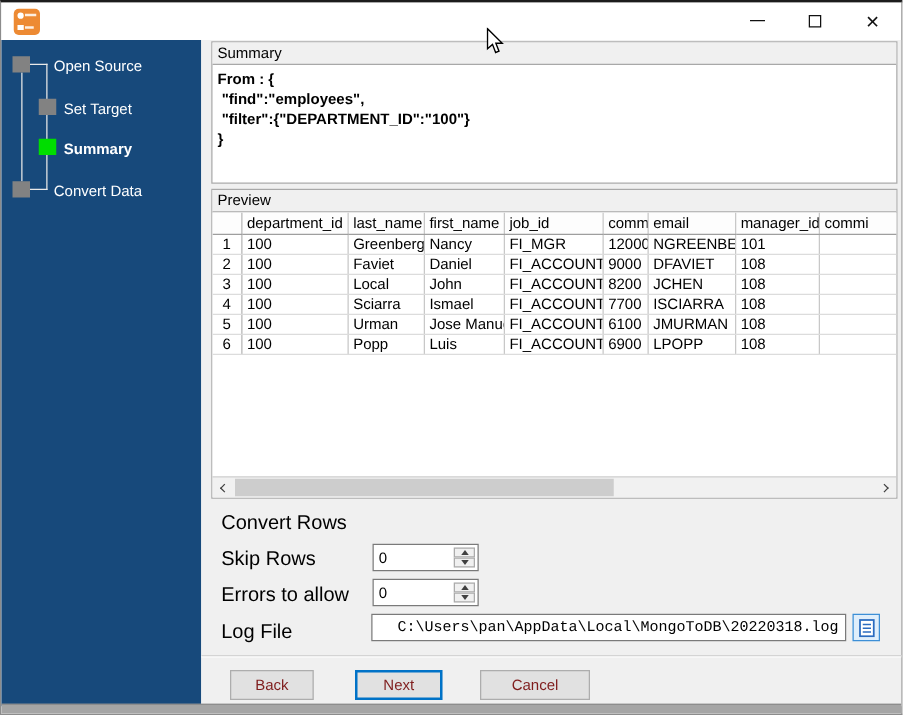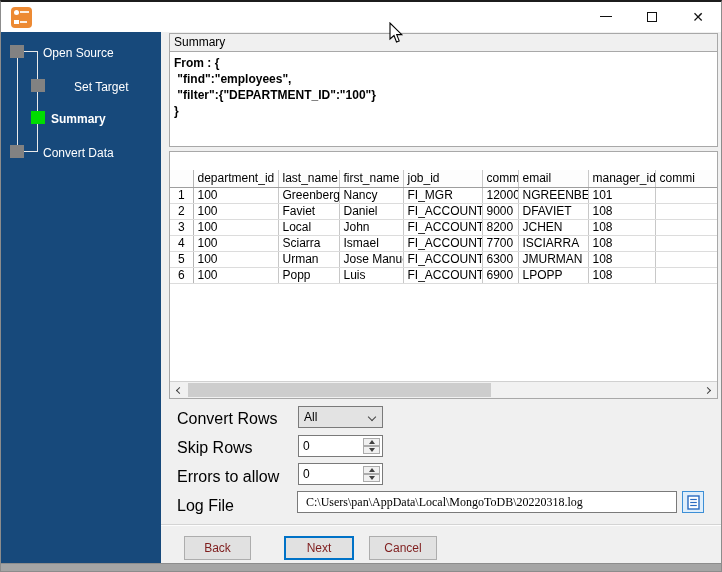--- a/index.html
+++ b/index.html
@@ -55,21 +55,21 @@
   
   .flabel { position:absolute; font-size:16px; color:#000; white-space:nowrap; }
   .combo { position:absolute; width:85px; height:22px; background:#e3e3e3; border:1px solid #7a7a7a; font-size:12px; line-height:20px; padding-left:5px; color:#000; }
   .combo .chev-dn { position:absolute; right:7px; top:7px; width:6px; height:6px; border-left:1px solid #444; border-bottom:1px solid #444; transform:rotate(-45deg); }
   .spinner { position:absolute; width:85px; height:22px; background:#fff; border:1px solid #7a7a7a; }
   .spinner .val { position:absolute; left:4px; top:3px; font-size:12px; color:#000; }
   .spin-btn { position:absolute; right:2px; width:17px; height:8px; background:#f0f0f0; border:1px solid #ababab; display:flex; align-items:center; justify-content:center; }
   .spin-up { top:2px; } .spin-dn { bottom:2px; }
   .tri-up { width:0; height:0; border-left:3px solid transparent; border-right:3px solid transparent; border-bottom:4px solid #404040; }
   .tri-dn { width:0; height:0; border-left:3px solid transparent; border-right:3px solid transparent; border-top:4px solid #404040; }
-  .textbox { position:absolute; height:22px; background:#fff; border:1px solid #7a7a7a; font-size:12px; line-height:20px; padding-left:8px; color:#000; white-space:nowrap; overflow:hidden; font-family:Liberation Serif, serif; }
+  .textbox { position:absolute; height:22px; background:#fff; border:1px solid #7a7a7a; font-size:12px; line-height:20px; padding-left:20px; color:#000; white-space:nowrap; overflow:hidden; font-family:Liberation Mono, monospace; }
   .icon-btn { position:absolute; width:22px; height:22px; background:#dfeefb; border:1px solid #3d8fd6; display:flex; align-items:center; justify-content:center; }
   
   .btn { position:absolute; height:24px; background:#e1e1e1; border:1px solid #adadad; font-size:12px; color:#7f1d1d; display:flex; align-items:center; justify-content:center; }
   .btn.focus { border:2px solid #0072C7; }
   .btn-sep { position:absolute; left:160px; top:522px; width:561px; height:2px; background:#fdfdfd; border-top:1px solid #d4d4d4; }
   .bottom-strip { position:absolute; left:0; bottom:0; width:100%; height:8px; background:#a5a5a5; border-top:1px solid #8d8d8d; }
   .cursor { position:absolute; left:388px; top:20px; z-index:50; }
 </style>
 </head>
 <body>
@@ -97,21 +97,21 @@
   <div class="sidebar">
     <div class="tree-line" style="left:16px; top:26px; width:1px; height:87px;"></div>
     <div class="tree-line" style="left:23px; top:19px; width:14px; height:1px;"></div>
     <div class="tree-line" style="left:36px; top:19px; width:1px; height:101px;"></div>
     <div class="tree-line" style="left:23px; top:119px; width:14px; height:1px;"></div>
 
     <div class="sq" style="left:9px; top:13px;"></div>
     <div class="step-label" style="left:42px; top:15px;">Open Source</div>
 
     <div class="sq" style="left:30px; top:47px;"></div>
-    <div class="step-label" style="left:50px; top:49px;margin-left:23px;">Set Target</div>
+    <div class="step-label" style="left:50px; top:49px;">Set Target</div>
 
     <div class="sq active" style="left:30px; top:79px;"></div>
     <div class="step-label active" style="left:50px; top:81px;">Summary</div>
 
     <div class="sq" style="left:9px; top:113px;"></div>
     <div class="step-label" style="left:42px; top:115px;">Convert Data</div>
   </div>
 
   <div class="main">
 
@@ -120,20 +120,21 @@
       <div class="sum-body">
         <div class="sum-line">From : {</div>
         <div class="sum-line"> "find":"employees",</div>
         <div class="sum-line"> "filter":{"DEPARTMENT_ID":"100"}</div>
         <div class="sum-line">}</div>
         <div class="sum-line"></div>
       </div>
     </div>
 
     <div class="section" style="left:8px; top:119px; width:549px; height:248px;">
+      <div class="section-head">Preview</div>
       <div class="grid-wrap">
         <table class="grid">
           <colgroup>
             <col style="width:23px">
               <col style="width:85px">
               <col style="width:61px">
               <col style="width:64px">
             <col style="width:79px">
               <col style="width:36px">
               <col style="width:70px">
@@ -197,21 +198,21 @@
               <td>ISCIARRA</td>
               <td>108</td>
               <td></td>
             </tr>
             <tr>
               <td class="rn">5</td>
               <td>100</td>
               <td>Urman</td>
               <td>Jose Manuel</td>
               <td>FI_ACCOUNT</td>
-              <td>6300</td>
+              <td>6100</td>
               <td>JMURMAN</td>
               <td>108</td>
               <td></td>
             </tr>
             <tr>
               <td class="rn">6</td>
               <td>100</td>
               <td>Popp</td>
               <td>Luis</td>
               <td>FI_ACCOUNT</td>
@@ -228,24 +229,20 @@
             <span class="chev l"></span>
           </div>
         <div class="sb-thumb" style="left:18px; width:303px;"></div>
         <div class="sb-arrow sb-right">
             <span class="chev r"></span>
           </div>
       </div>
     </div>
 
     <div class="flabel" style="left:16px; top:378px;">Convert Rows</div>
-    <div class="combo" style="left:137px; top:374px;">
-      <span>All</span>
-      <span class="chev-dn"></span>
-    </div>
 
     <div class="flabel" style="left:16px; top:407px;">Skip Rows</div>
     <div class="spinner" style="left:137px; top:403px;">
       <span class="val">0</span>
       <span class="spin-btn spin-up">
           <span class="tri-up"></span>
         </span>
       <span class="spin-btn spin-dn">
           <span class="tri-dn"></span>
         </span>
@@ -270,21 +267,21 @@
         <line x1="3.2" y1="4.5" x2="9.8" y2="4.5" stroke="#2a6bc0" stroke-width="1.2"></line>
         <line x1="3.2" y1="7.5" x2="9.8" y2="7.5" stroke="#2a6bc0" stroke-width="1.2"></line>
         <line x1="3.2" y1="10.5" x2="9.8" y2="10.5" stroke="#2a6bc0" stroke-width="1.2"></line>
       </svg>
     </div>
   </div>
 
   <div class="btn-sep"></div>
   <button class="btn" style="left:183px; top:534px; width:67px;">Back</button>
   <button class="btn focus" style="left:283px; top:534px; width:70px;">Next</button>
-  <button class="btn" style="left:368px; top:534px; width:68px;">Cancel</button>
+  <button class="btn" style="left:383px; top:534px; width:88px;">Cancel</button>
 
   <div class="bottom-strip"></div>
 
   <svg class="cursor" width="16" height="23" viewBox="0 0 16 23">
     <polygon points="1,1 1,17 5,13.5 7.5,20 10.2,18.9 7.7,12.6 12.8,12.6" fill="#ffffff" stroke="#000000" stroke-width="1.1"></polygon>
   </svg>
 
 </div>
 
 </body></html>

